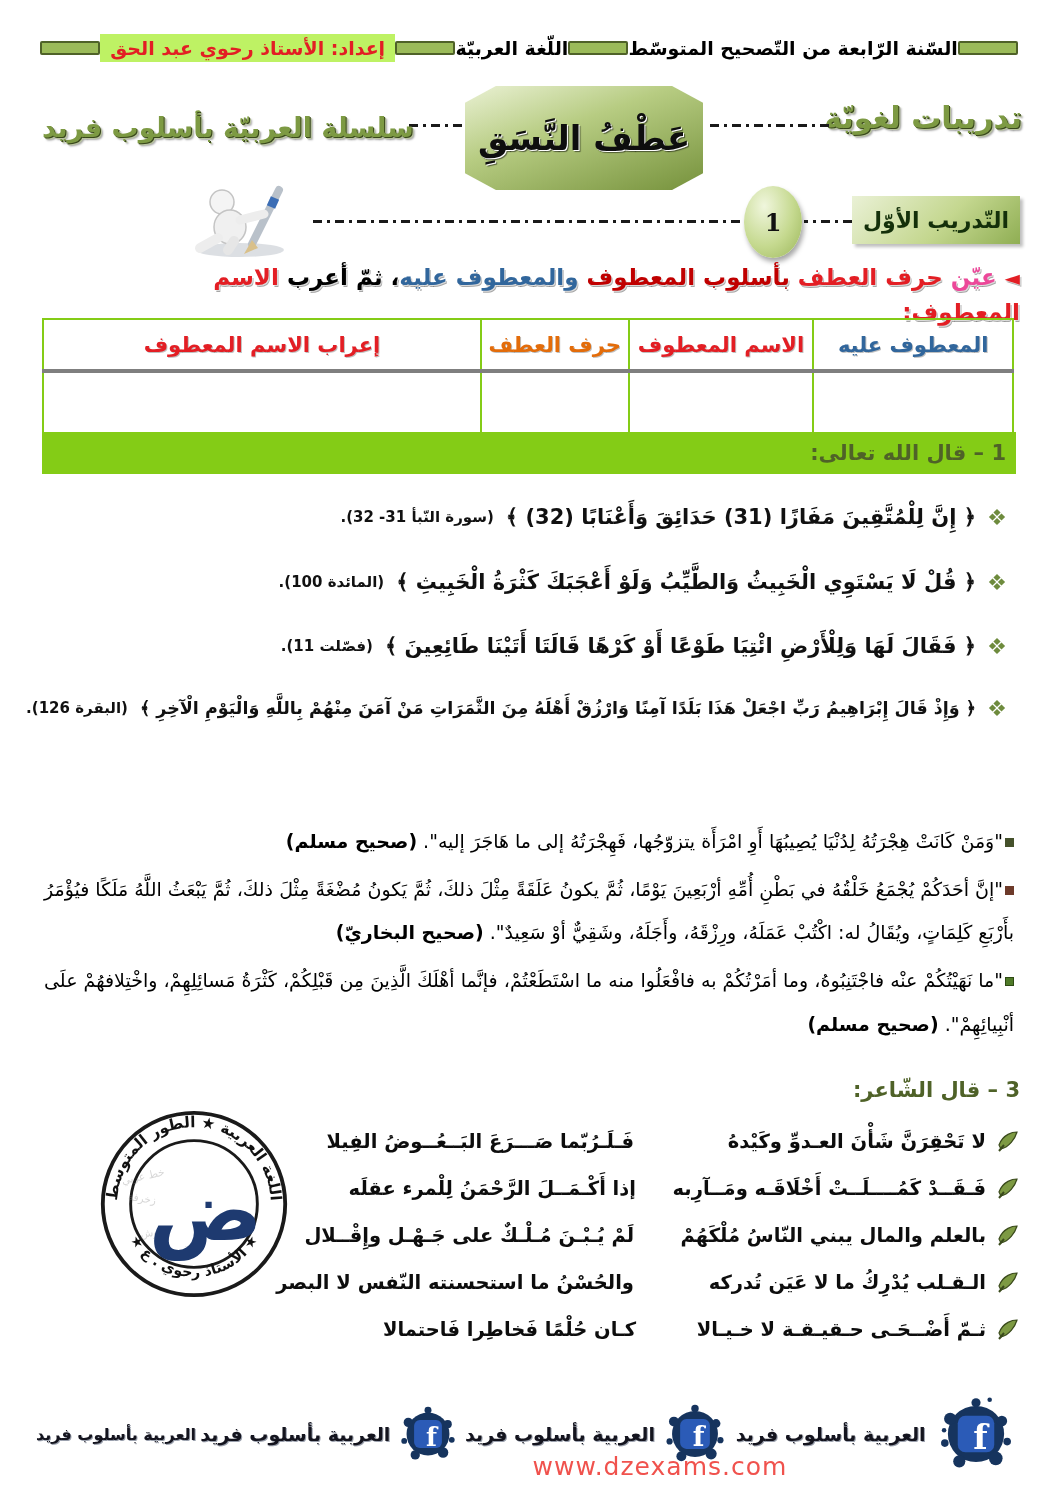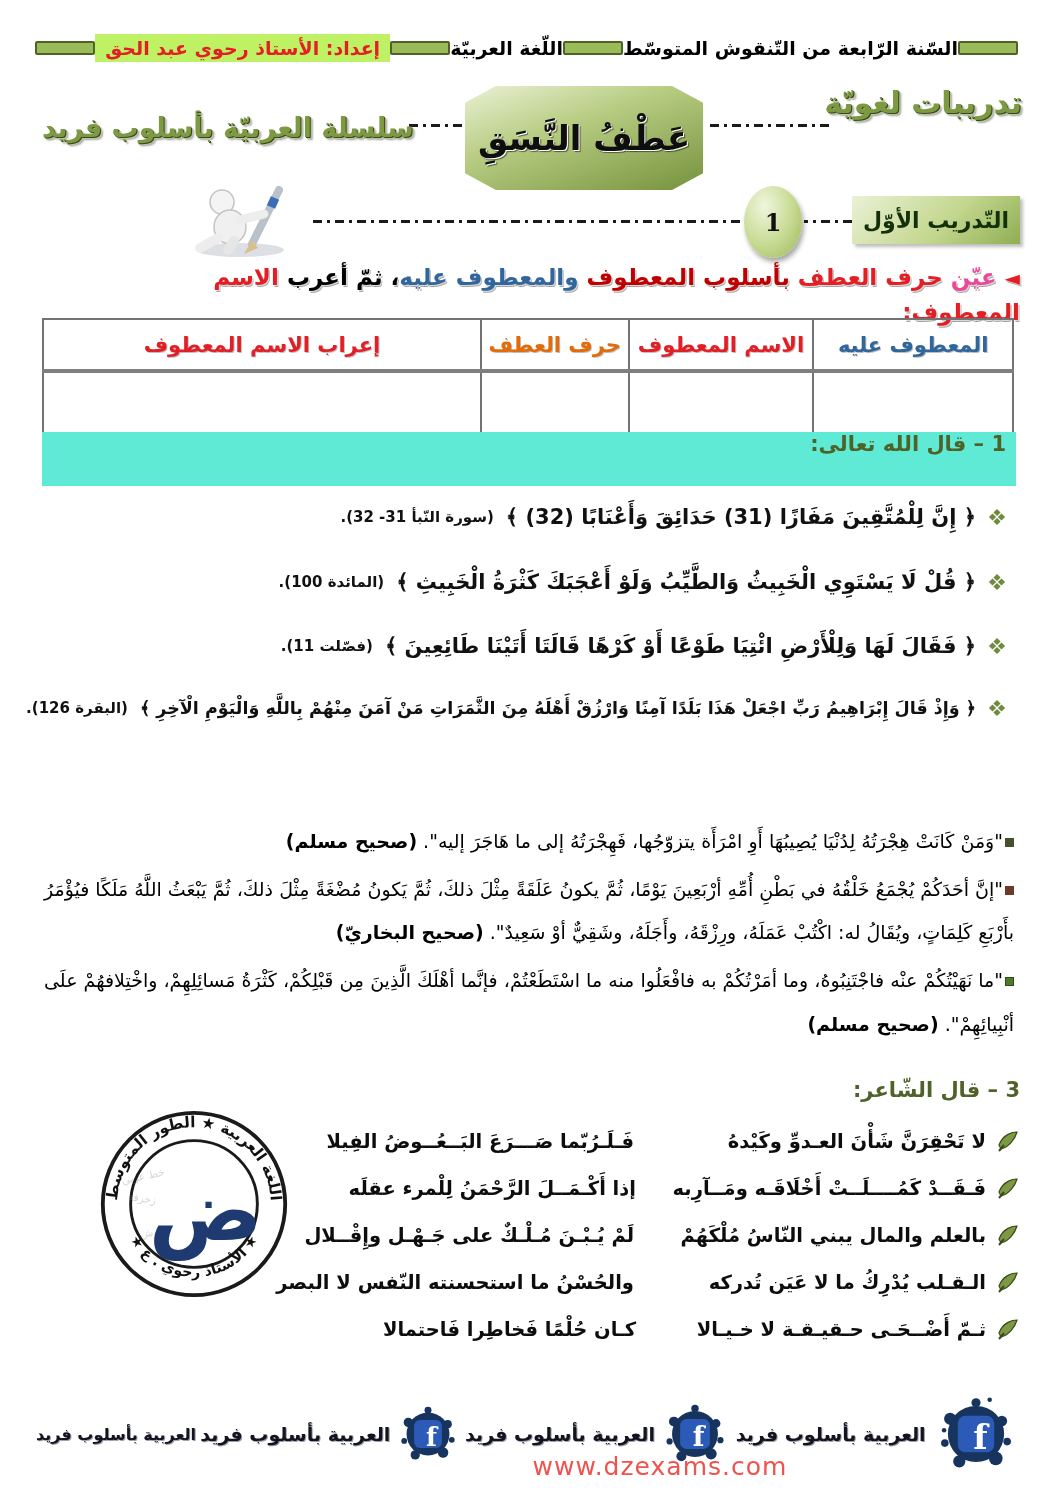--- a/index.html
+++ b/index.html
@@ -13,21 +13,21 @@
   
   .topbar { position:absolute; top:34px; right:40px; left:40px;
     display:flex; align-items:center; justify-content:space-between; direction:rtl; }
   .bar-chip { width:60px; height:14px; background:#9bbb59; border:2px solid #4f6228; border-radius:2px; flex:0 0 auto; }
   .top-label { font-weight:bold; font-size:19px; color:#000; white-space:nowrap; }
   .prepared { background:#bef264; color:#e31e24; padding:3px 10px; }
 
   
   .deco-green { font-weight:bold; color:#7d9a43;
     text-shadow:1px 1px 0 #39471c, 2px 2px 0 #b9c4a0, 3px 3px 2px rgba(0,0,0,.35); white-space:nowrap; }
-  .banner-right-title { position:absolute; top:85px; right:36px; font-size:30px; }
+  .banner-right-title { position:absolute; top:100px; right:36px; font-size:30px; }
   .banner-left-title  { position:absolute; top:112px; left:42px; font-size:27px; }
   .lesson-badge { position:absolute; left:465px; top:86px; width:238px; height:104px;
     background:linear-gradient(160deg,#eaf1d4 0%,#b7cc82 40%,#76923c 100%);
     clip-path:polygon(13% 0,87% 0,100% 16%,100% 84%,87% 100%,13% 100%,0 84%,0 16%);
     display:flex; align-items:center; justify-content:center;
     filter:drop-shadow(5px 7px 2px #b7c2d2); }
   .lesson-title { font-size:34px; font-weight:bold; color:#0e0e0e; text-shadow:1px 1px 0 #fff, 2px 2px 1px rgba(0,0,0,.5); }
 
   .dashline { position:absolute; height:3px;
     background:repeating-linear-gradient(to left,#1a1a1a 0 9px,transparent 9px 14px,#1a1a1a 14px 17px,transparent 17px 22px); }
@@ -51,29 +51,29 @@
   
   .instruction { position:absolute; top:260px; right:38px; left:200px; text-align:right;
     font-size:23px; font-weight:bold; line-height:1.5; }
   .instr-marker { color:#e31e24; font-size:20px; }
   .seg0 { color:#ec4899; } .seg1 { color:#e31e24; } .seg2 { color:#c00000; }
   .seg3 { color:#31669c; } .seg4 { color:#000000; } .seg5 { color:#e31e24; }
   .instruction span { text-shadow:1px 1px 0 rgba(255,255,255,.6), 1.5px 1.5px 0 rgba(0,0,0,.35); }
 
   
   .grammar-table { position:absolute; top:318px; right:44px; width:972px; border-collapse:collapse; direction:rtl; }
-  .grammar-table th, .grammar-table td { border:2px solid #737373; }
+  .grammar-table th, .grammar-table td { border:2px solid #84cc16; }
   .grammar-table thead th { height:52px; font-size:21px; font-weight:bold; border-bottom:4px solid #7f7f7f;
     text-shadow:1px 1px 0 rgba(0,0,0,.25); }
   .grammar-table tbody td { height:62px; background:#fff; }
   .th-blue { color:#31669c; } .th-red { color:#e31e24; } .th-orange { color:#e36c0a; }
 
   
-  .section-bar { position:absolute; right:42px; left:42px; height:54px; background:#5eead4;
-    display:flex; padding-right:10px;
+  .section-bar { position:absolute; right:42px; left:42px; height:42px; background:#84cc16;
+    display:flex; align-items:center; padding-right:10px;
     color:#4f6228; font-weight:bold; font-size:21px; }
   .s1 { top:432px; } .s2 { top:764px; }
 
   
   .quran-row { position:absolute; right:52px; left:40px; display:flex; align-items:center; gap:12px; direction:rtl; }
   .q1 { top:505px; } .q2 { top:570px; } .q3 { top:634px; } .q4 { top:698px; }
   .quran-text { font-size:21px; font-weight:bold; color:#111; white-space:nowrap; }
   .q4 .quran-text { font-size:17.5px; }
   .quran-cite { font-size:15px; font-weight:bold; color:#111; white-space:nowrap; }
   .diamond-icon { flex:0 0 auto; width:18px; height:18px; }
@@ -110,21 +110,21 @@
   .website { position:absolute; top:1452px; left:300px; width:720px; text-align:center;
     color:#f0524d; font-size:25px; letter-spacing:1px; direction:ltr; text-decoration:none; }
 </style>
 </head>
 <body>
 
 <div class="page">
 
   <div class="topbar">
     <span class="bar-chip"></span>
-    <span class="top-label">السّنة الرّابعة من التّنقوش المتوسّط</span>
+    <span class="top-label">السّنة الرّابعة من التّصحيح المتوسّط</span>
     <span class="bar-chip"></span>
     <span class="top-label">اللّغة العربيّة</span>
     <span class="bar-chip"></span>
     <span class="top-label prepared">إعداد: الأستاذ رحوي عبد الحق</span>
     <span class="bar-chip"></span>
   </div>
 
   <div class="deco-green banner-right-title">تدريبات لغويّة</div>
   <div class="dashline dash-banner-right"></div>
   <div class="lesson-badge">

